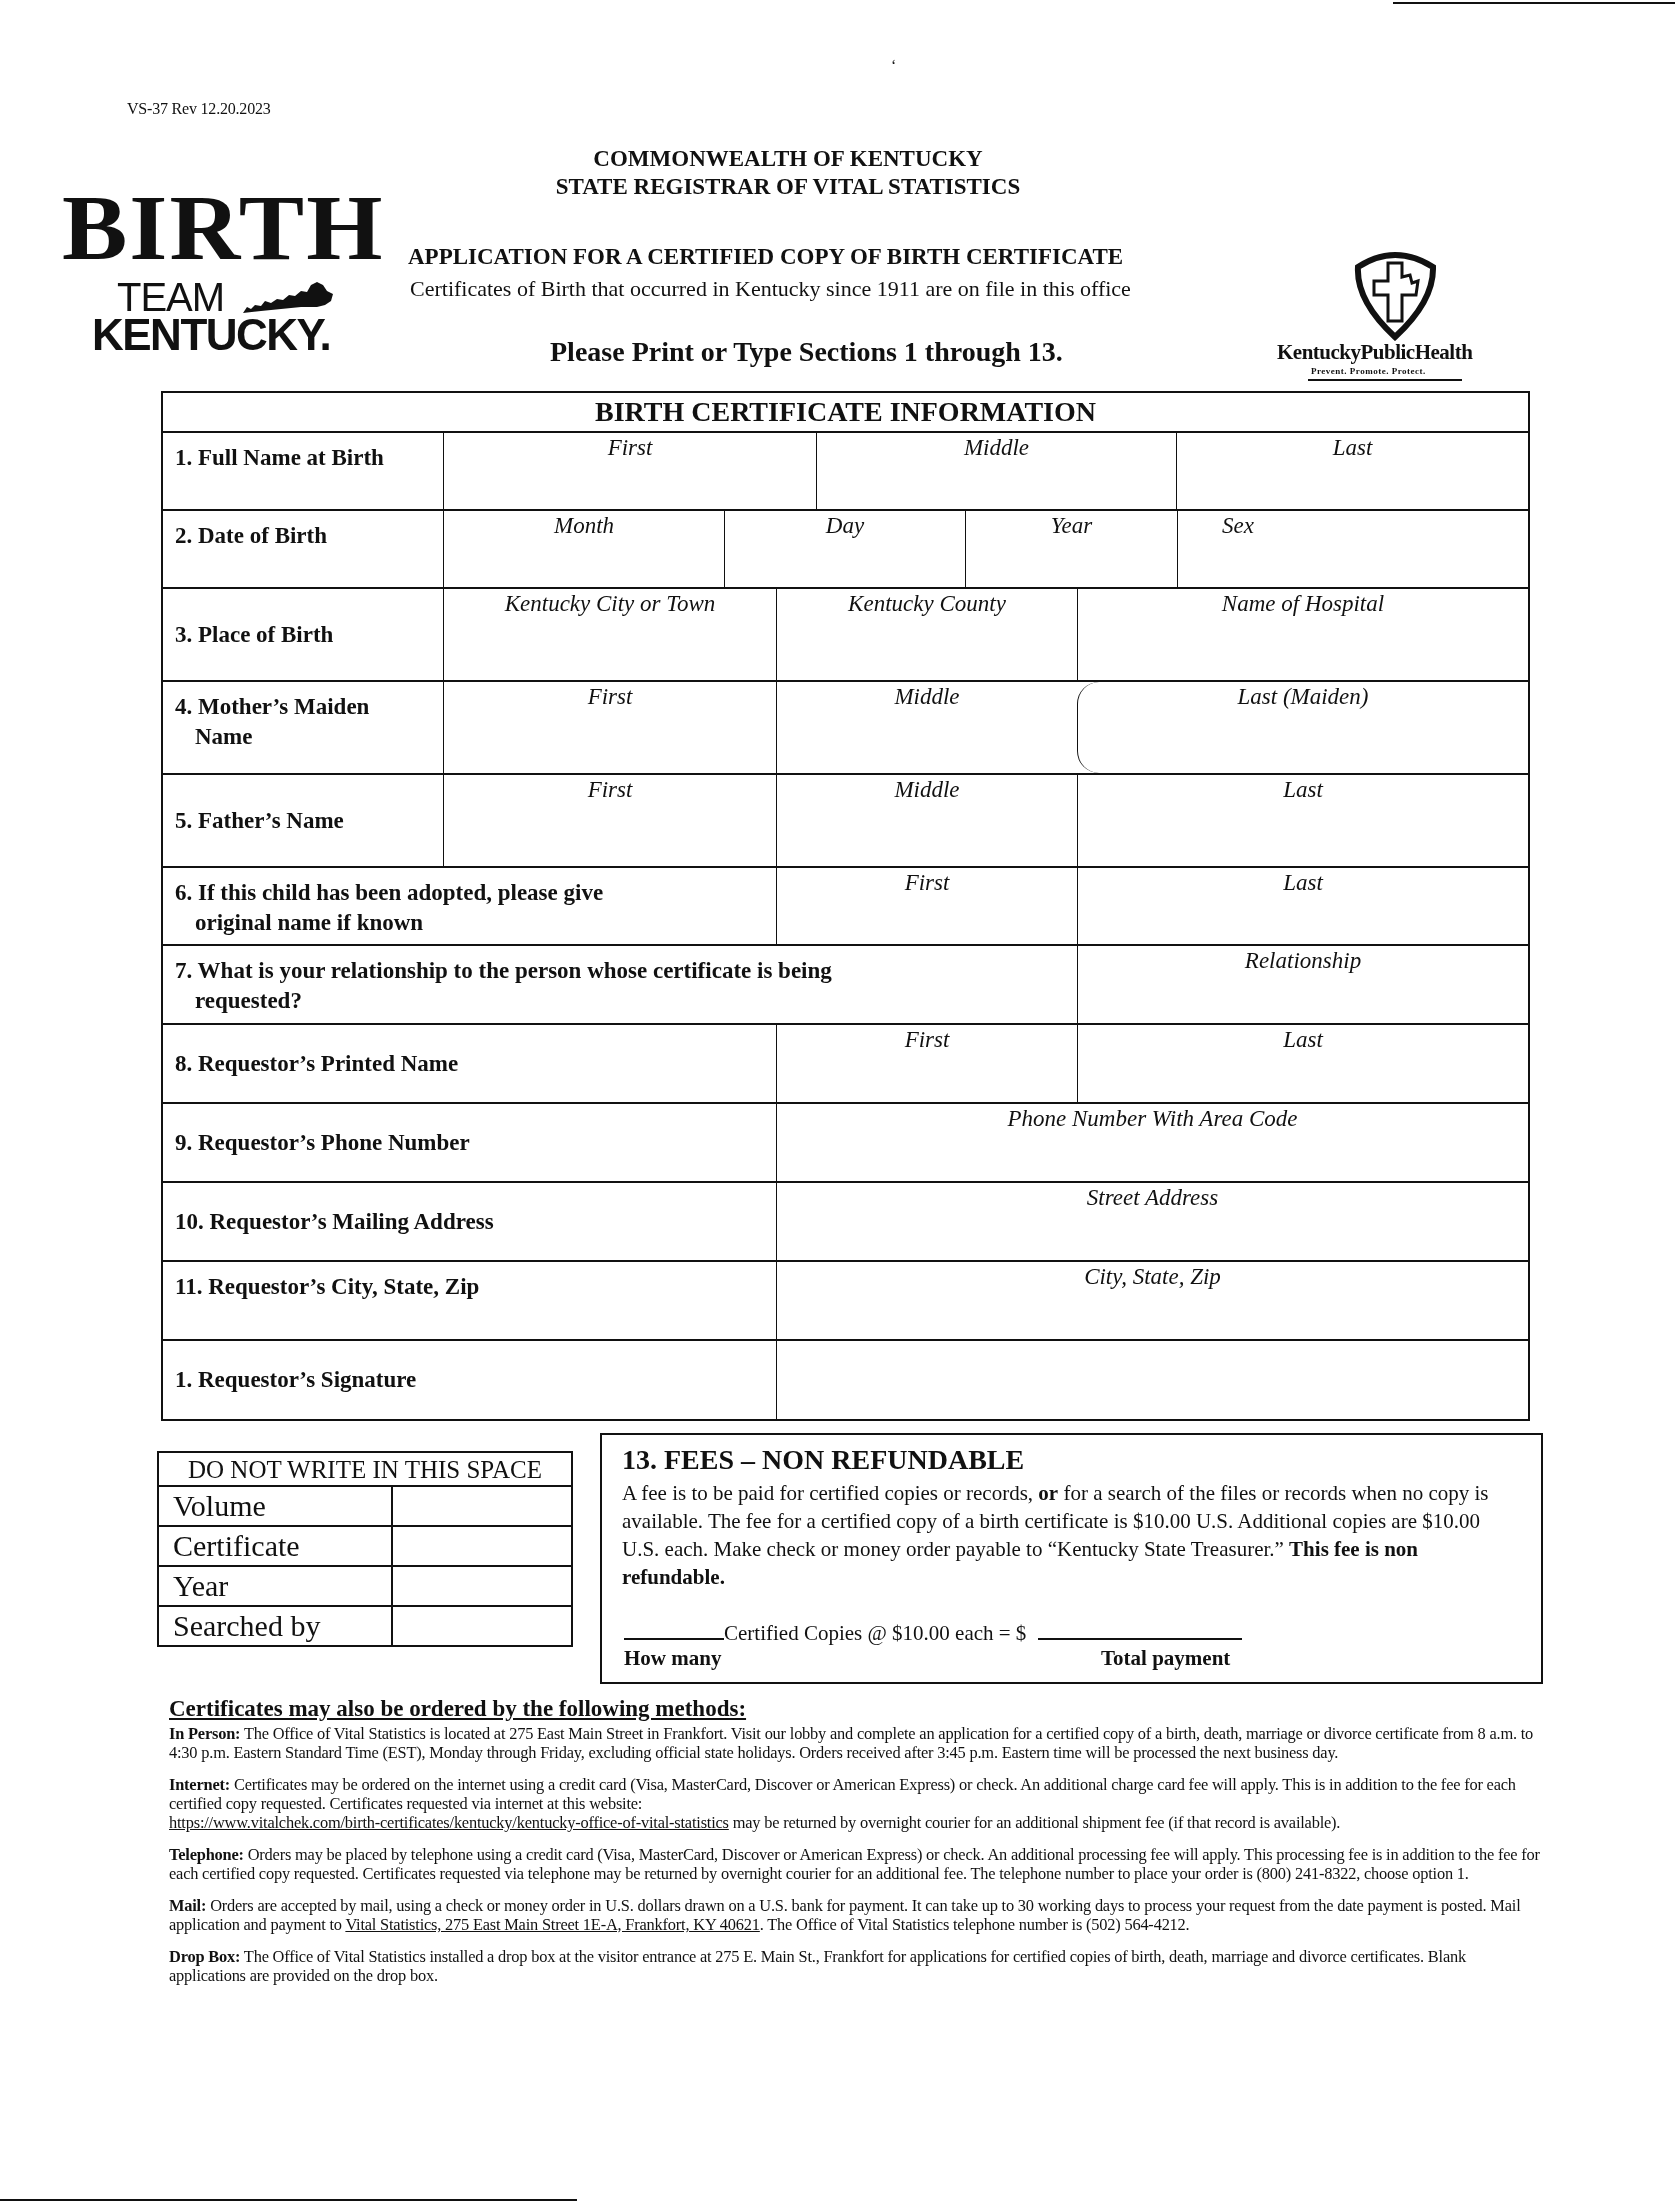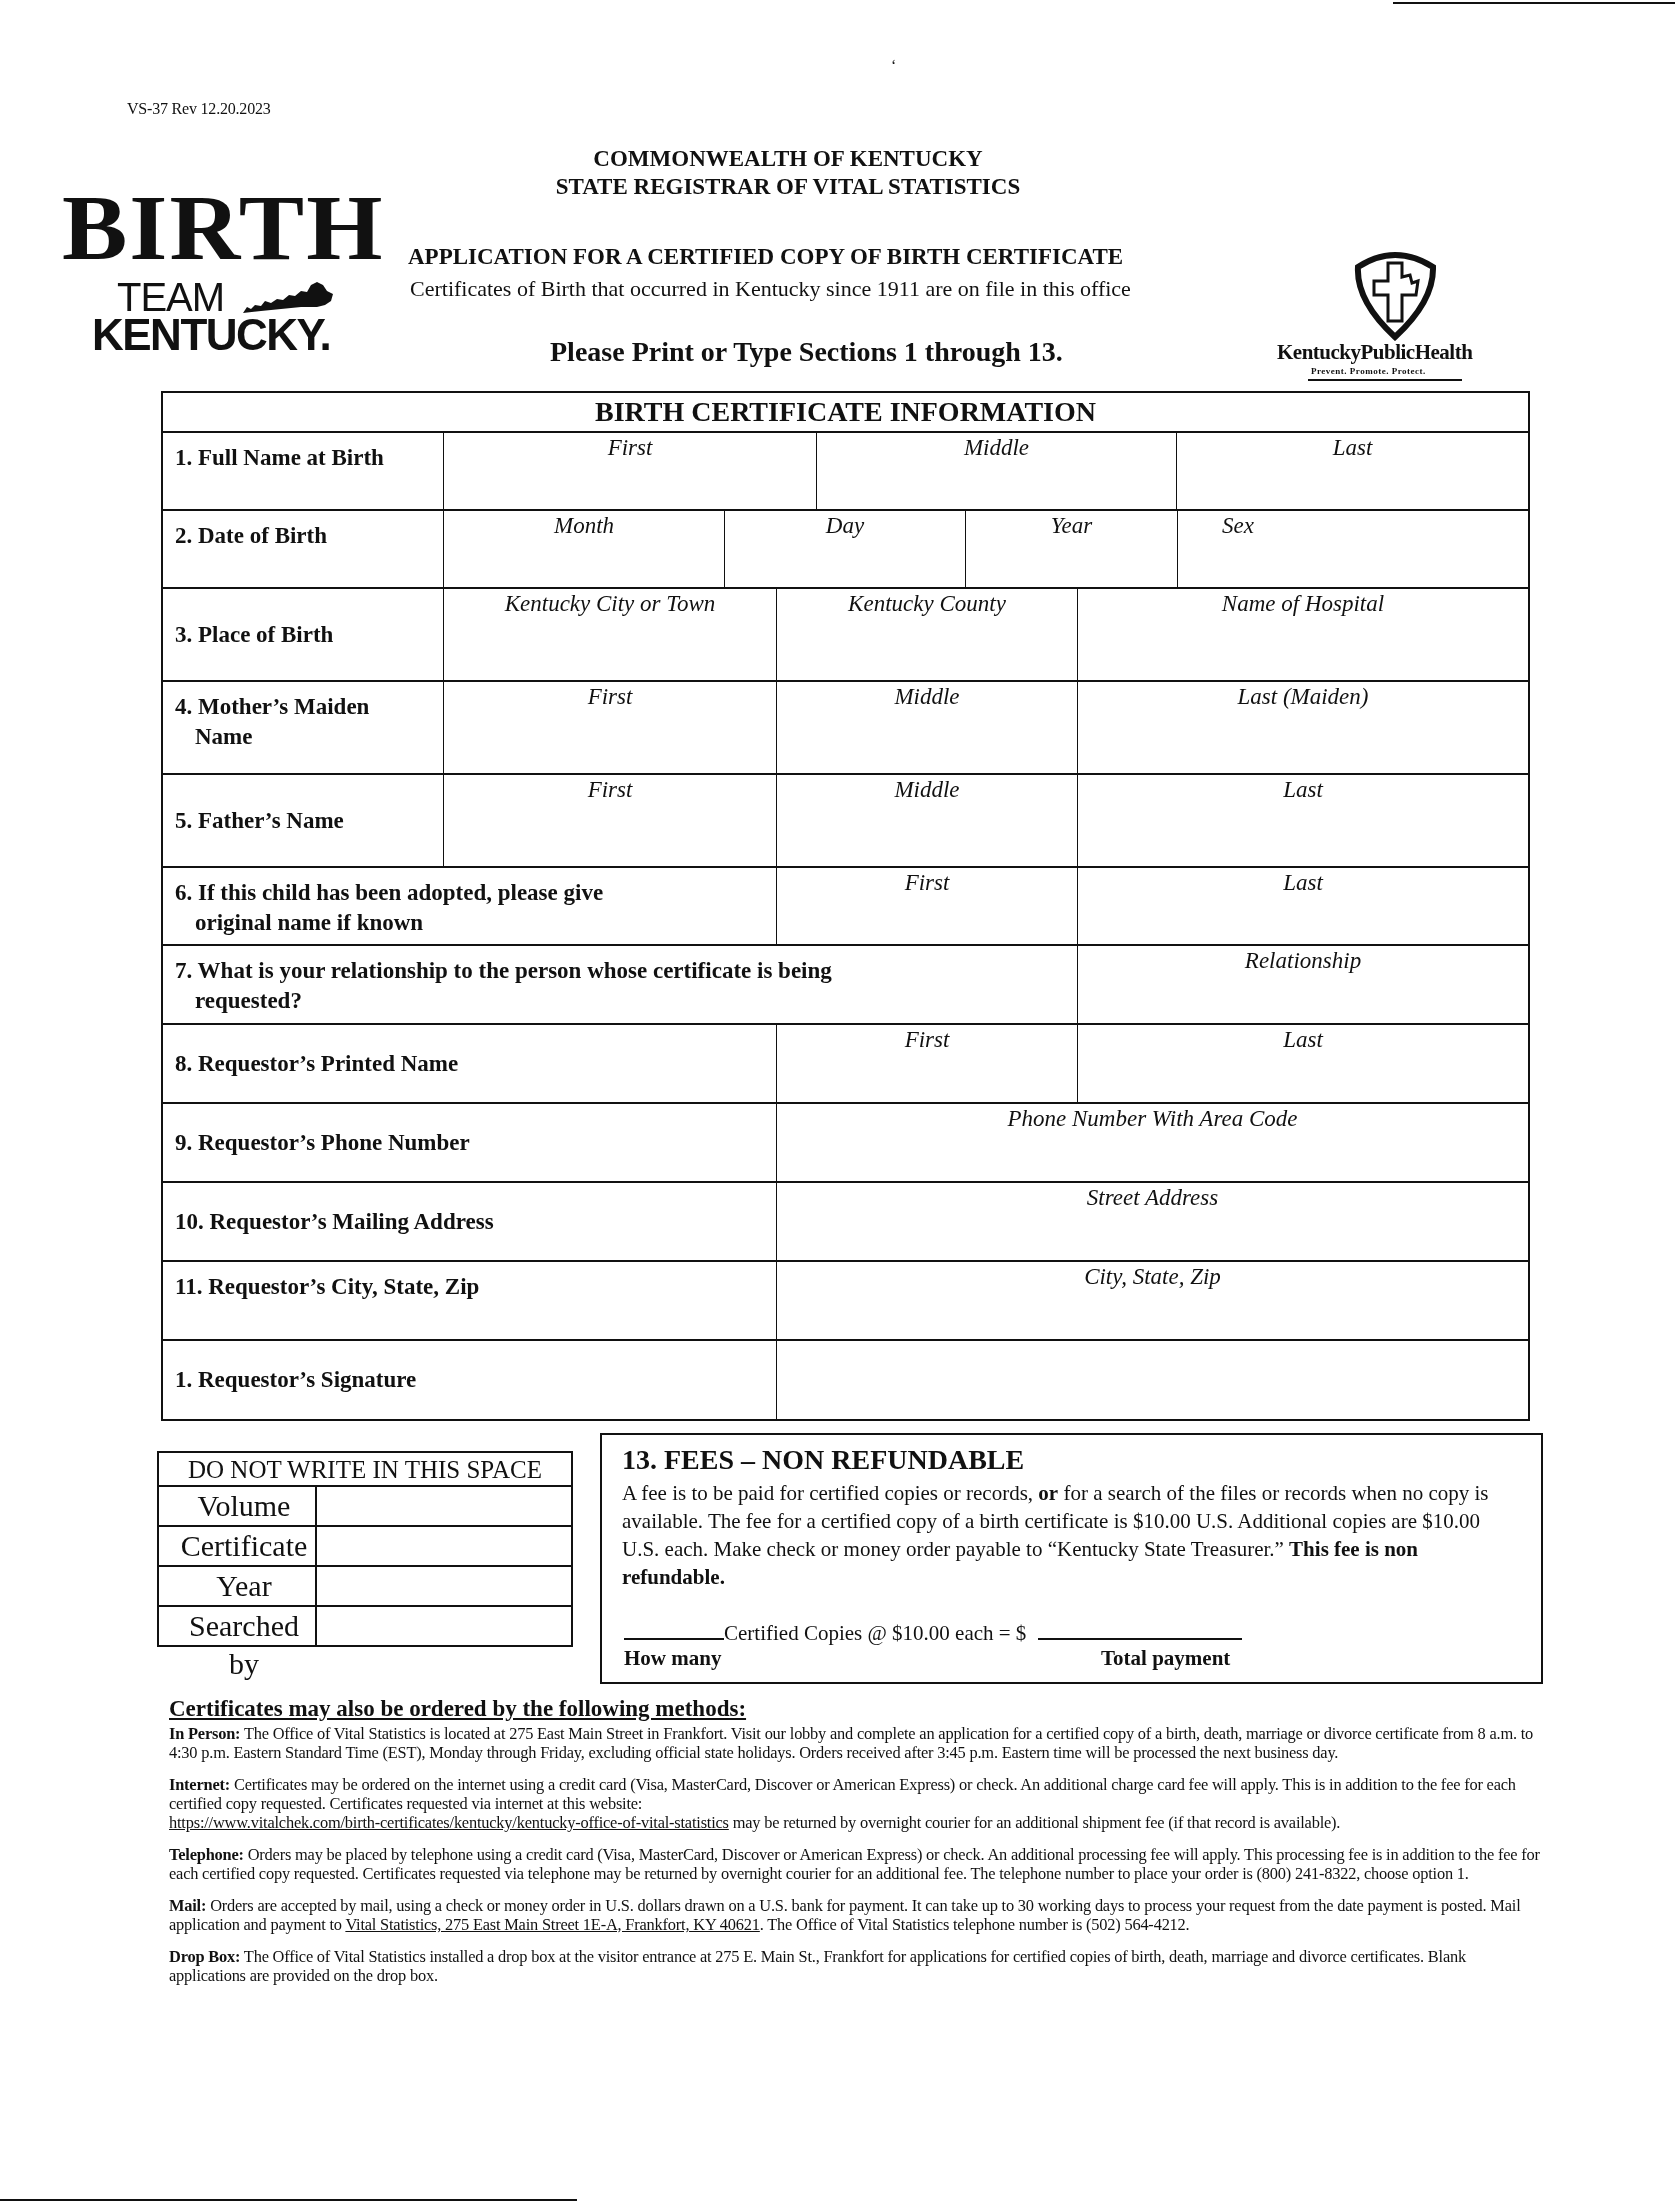--- a/index.html
+++ b/index.html
@@ -30,21 +30,21 @@
   .lbl { font-size:23px; font-weight:bold; padding:10px 0 0 12px; line-height:30px; }
   .lbl .indent { display:block; padding-left:20px; }
   .sub { font-style:italic; font-size:23px; text-align:center; padding-top:2px; }
   .vcenter { display:flex; align-items:center; }
 
   
   .office { left:157px; top:1451px; width:416px; border:2px solid #111; box-sizing:border-box; }
   .office .ohead { height:32px; font-size:25px; text-align:center; line-height:34px; border-bottom:2px solid #111; }
   .office .orow { display:flex; height:38px; border-bottom:2px solid #111; }
   .office .orow:last-child { border-bottom:none; }
-  .office .ol { width:158px; border-right:2px solid #111; font-size:30px; padding-left:14px; line-height:38px; box-sizing:border-box;text-align:center; }
+  .office .ol { width:234px; border-right:2px solid #111; font-size:30px; padding-left:14px; line-height:38px; box-sizing:border-box; }
   .office .ov { flex:1; }
 
   
   .fees { left:600px; top:1433px; width:943px; height:251px; border:2.5px solid #111; box-sizing:border-box; padding:10px 0 0 20px; }
   .fees h3 { margin:0; font-size:28px; font-weight:bold; line-height:30px; }
   .fees p { margin:4px 0 0 0; font-size:21px; line-height:28px; width:900px; }
   .fees .calc { position:absolute; left:22px; top:183px; font-size:21px; }
   .fees .blank { display:inline-block; border-bottom:2px solid #111; vertical-align:baseline; }
   .fees .howmany { position:absolute; left:22px; top:211px; font-size:21px; font-weight:bold; }
   .fees .total { position:absolute; left:499px; top:211px; font-size:21px; font-weight:bold; }
@@ -139,21 +139,21 @@
     <div class="cell lbl" style="width:280px;">
       <span>4. Mother’s Maiden</span>
       <span class="indent">Name</span>
     </div>
     <div class="cell" style="width:333px;">
         <div class="sub">First</div>
       </div>
     <div class="cell" style="width:301px;">
         <div class="sub">Middle</div>
       </div>
-    <div class="cell" style="flex:1;">
+    <div class="cell" style="flex:1;border-radius:22px;">
         <div class="sub">Last (Maiden)</div>
       </div>
   </div>
 
   <div class="row" style="height:93px;">
     <div class="cell lbl vcenter" style="width:280px; padding-top:0;">5. Father’s Name</div>
     <div class="cell" style="width:333px;">
         <div class="sub">First</div>
       </div>
     <div class="cell" style="width:301px;">

